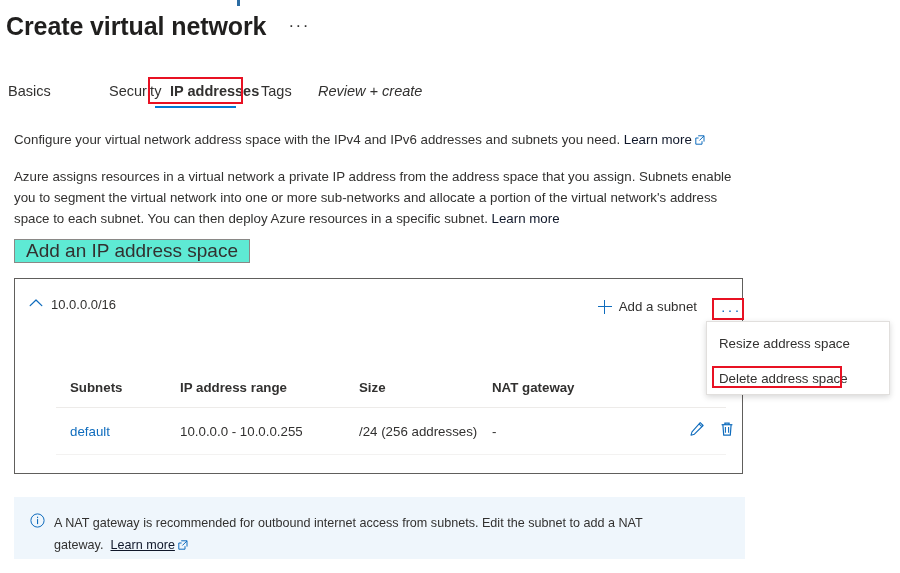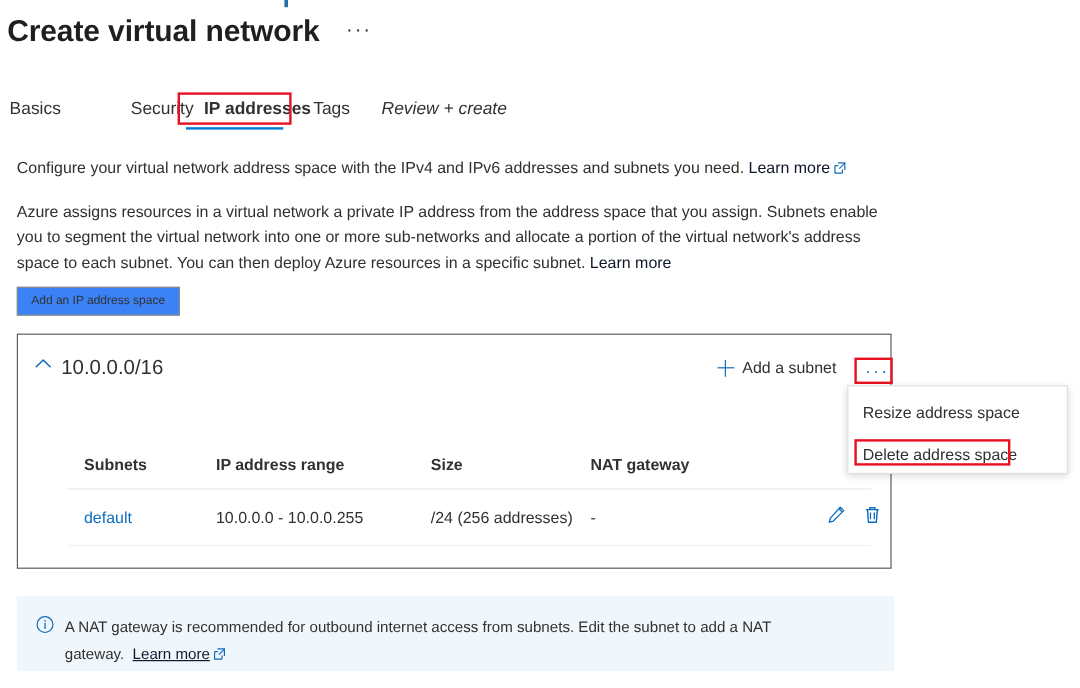--- a/index.html
+++ b/index.html
@@ -124,24 +124,24 @@
   }
   .ext-ico svg { display:block; }
 
   
   .btn-addspace {
     position: absolute;
     left: 14px;
     top: 239px;
     height: 24px;
     padding: 0 11px;
-    background: #3b82f6;
+    background: #5eead4;
     border: 1px solid #8a8886;
     font-family: "Liberation Sans", sans-serif;
-    font-size: 10px;
+    font-size: 19px;
     color: #323130;
     line-height: 22px;
     box-sizing: border-box;
     cursor: pointer;
     white-space: nowrap;
   }
 
   
   .panel {
     position: absolute;
@@ -165,21 +165,21 @@
     top: 19px;
     width: 14px;
     height: 10px;
     cursor: pointer;
   }
   .chevron svg { display:block; }
   .cidr {
     position: absolute;
     left: 36px;
     top: 18px;
-    font-size: 17px;
+    font-size: 13px;
     color: #323130;
   }
   .range-sub {
     position: absolute;
     left: 36px;
     top: 58px;
     font-size: 13.3px;
     color: #8a8886;
   }
   .add-subnet {

